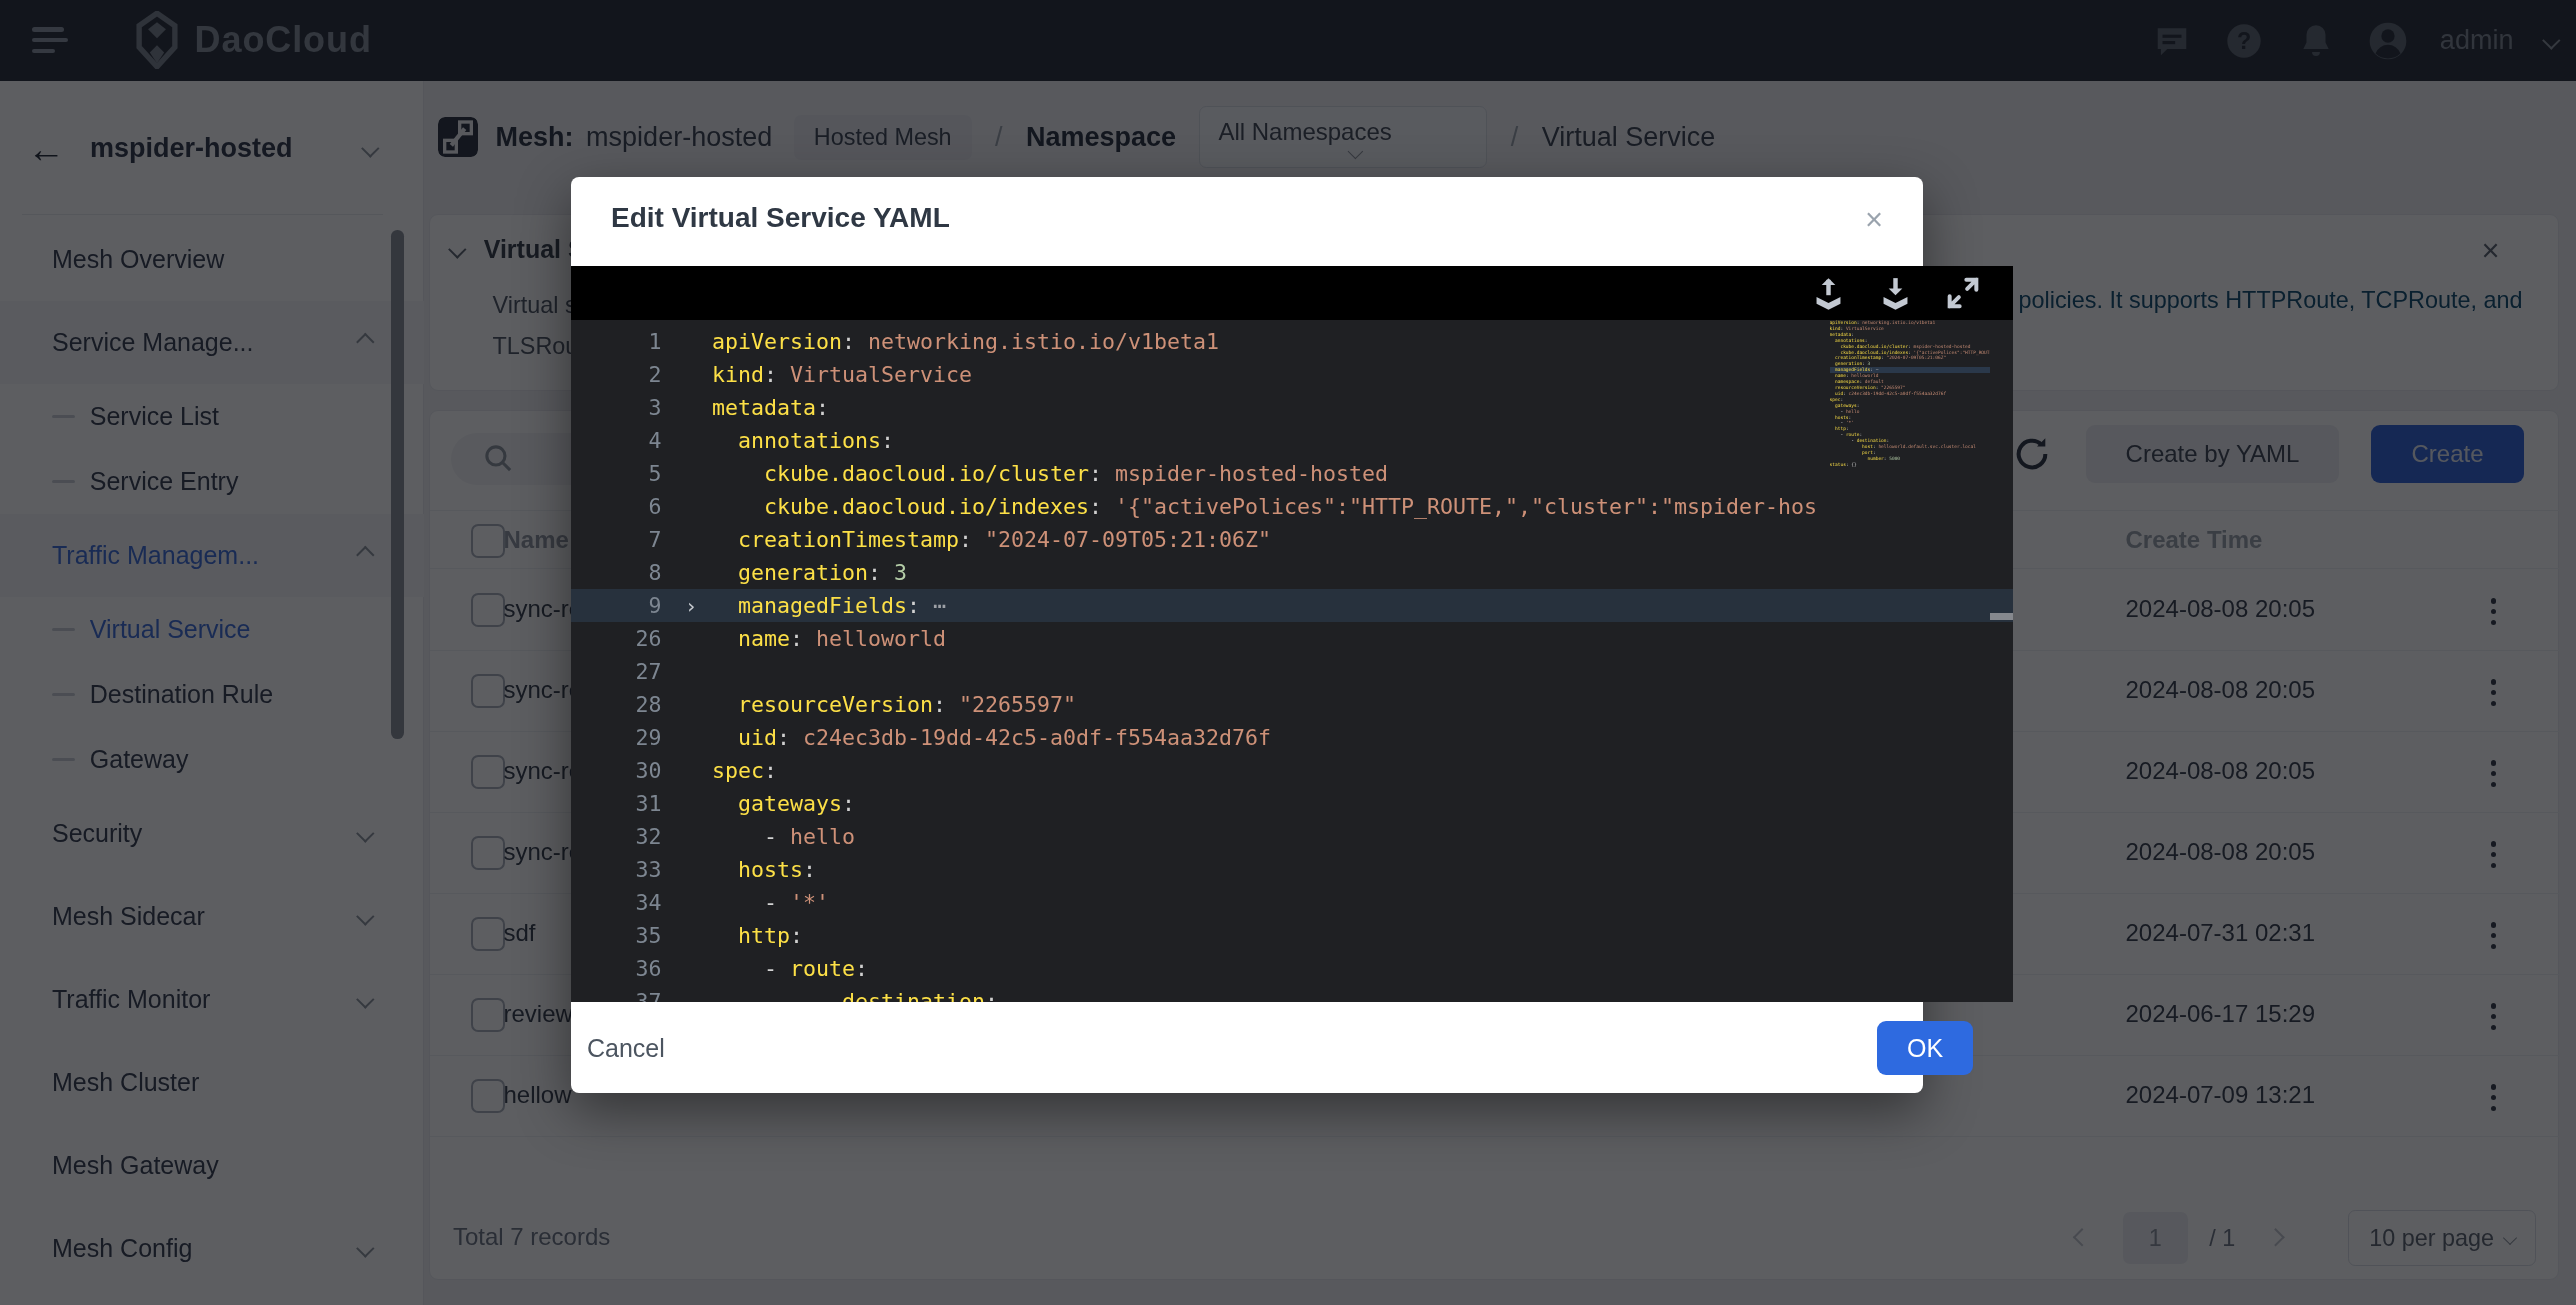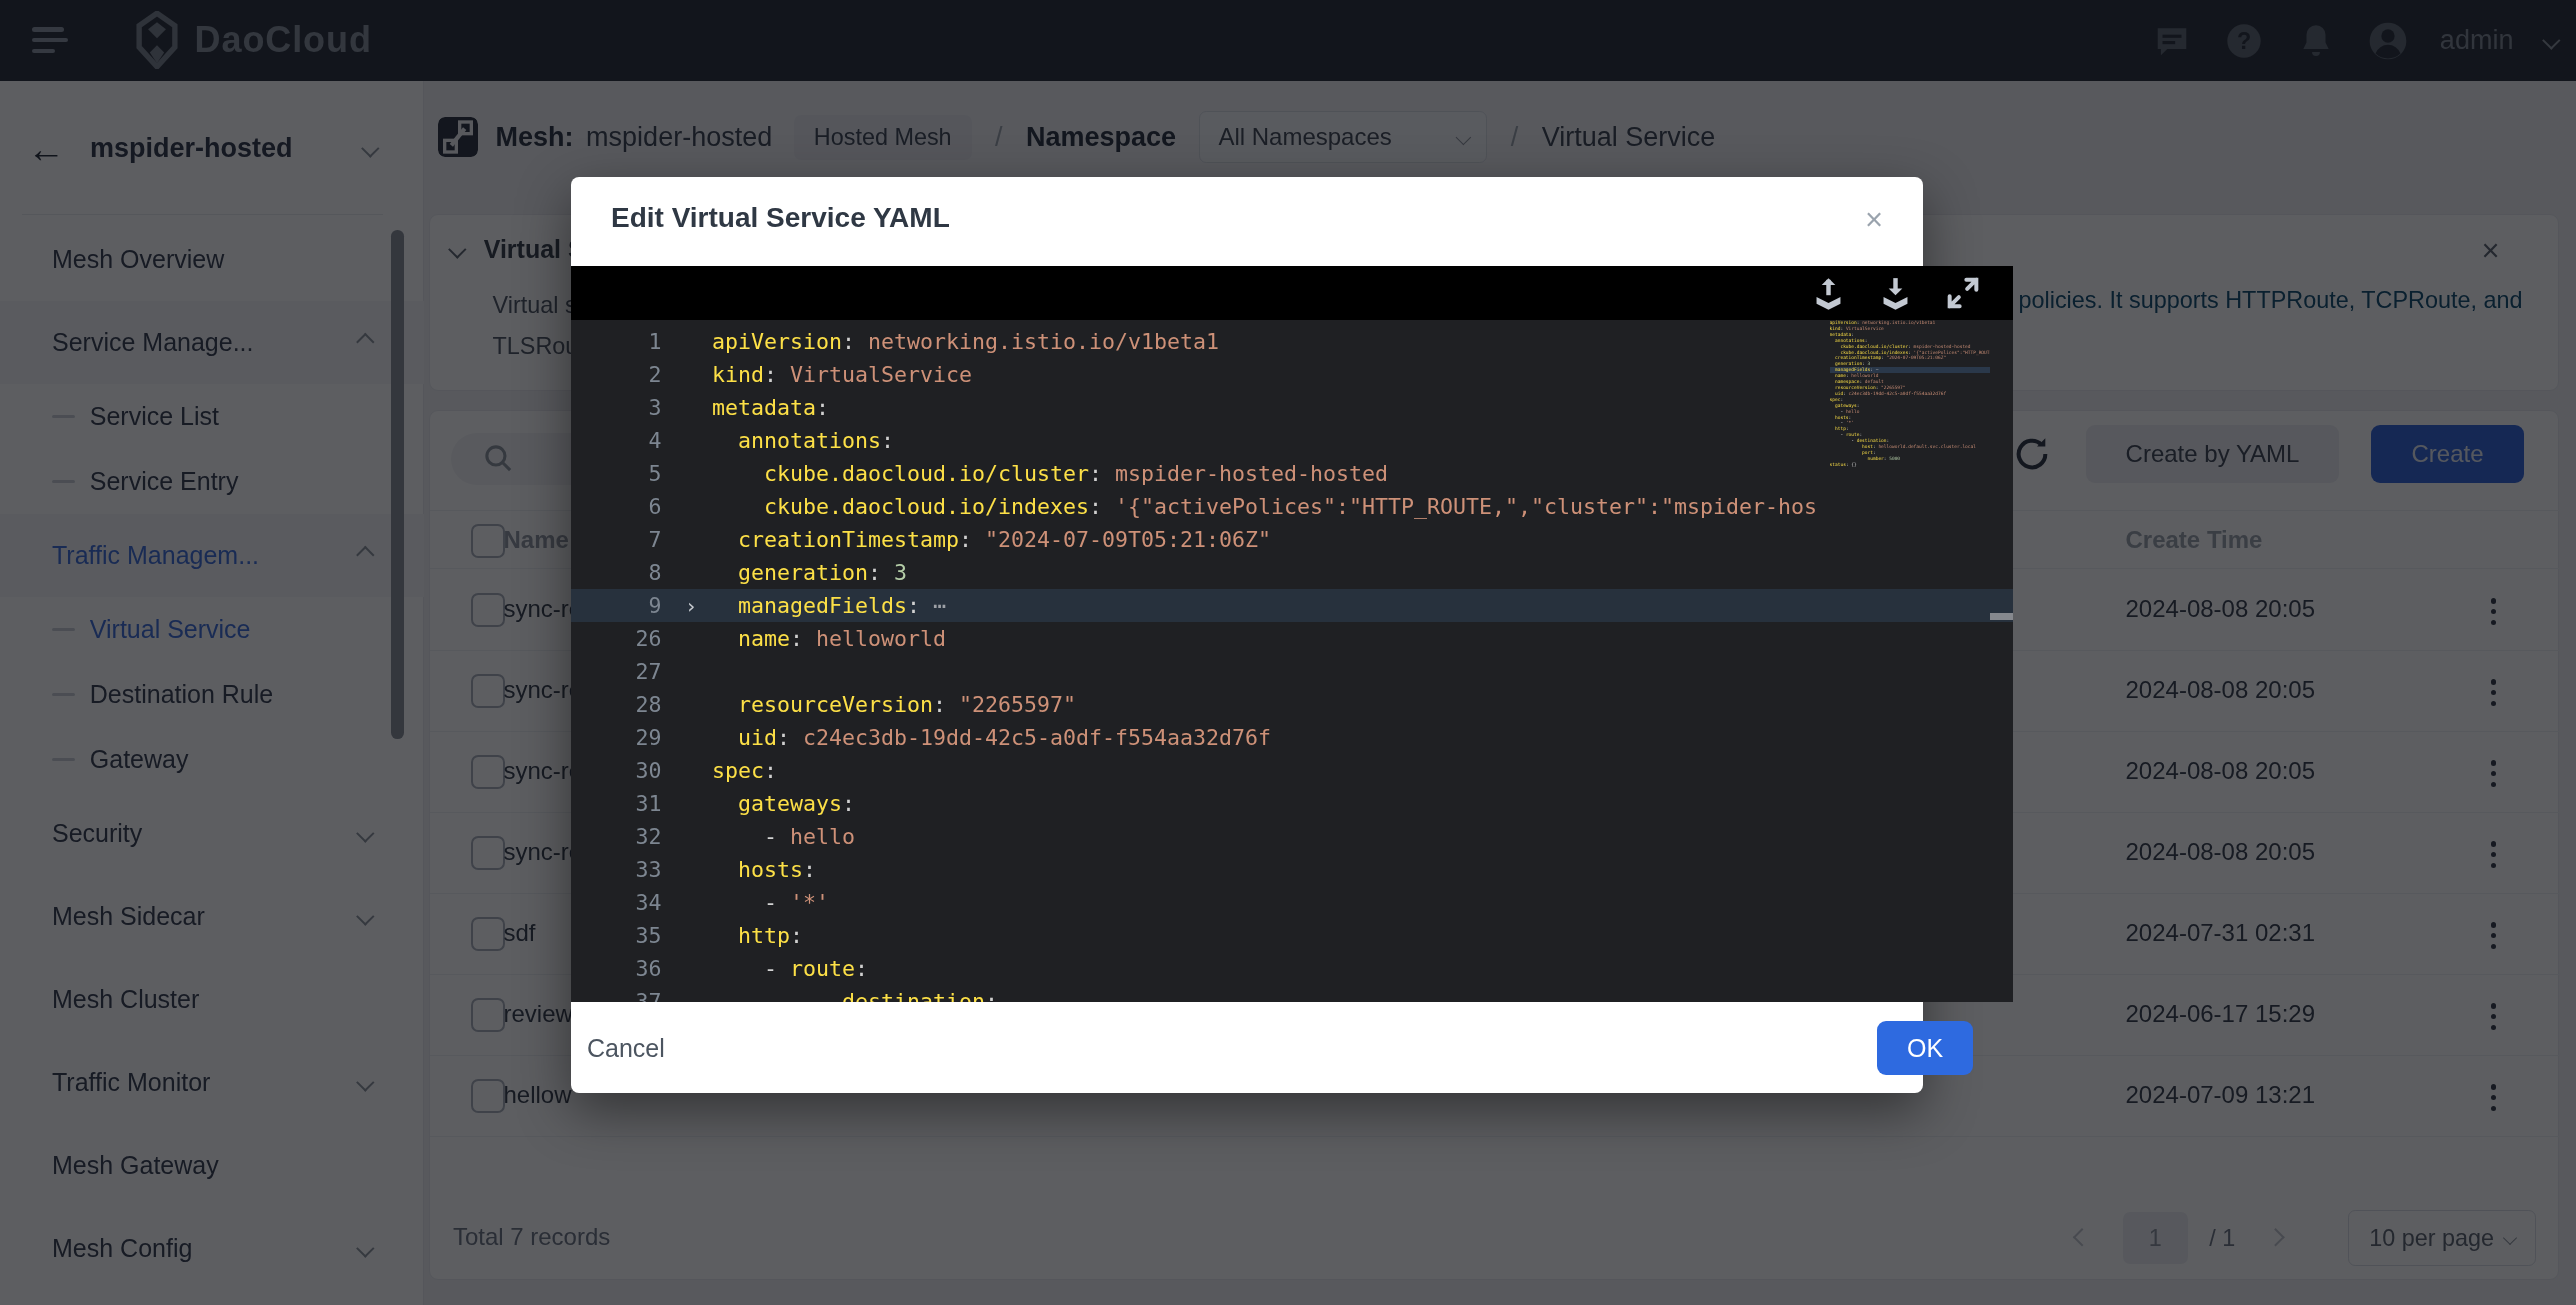--- a/index.html
+++ b/index.html
@@ -48,21 +48,21 @@
   .side-scroll { position:absolute; left:391px; top:149px; width:12.6px; height:509px; border-radius:6.3px; background:#868d97; }
 
   
   #main { left:424px; top:81px; width:2152px; height:1224px; }
   .crumb-row { position:absolute; left:13.5px; top:27px; display:flex; align-items:center; height:58px; }
   .crumb-ic { width:40px; height:40px; border-radius:7.2px; margin-right:18px; }
   .crumb-bold { font-size:27px; font-weight:700; color:#272f3e; }
   .crumb-txt { font-size:27px; color:#3a4250; margin-left:12.6px; }
   .crumb-badge { margin-left:21.6px; background:#e6e8ee; border-radius:7.2px; padding:9px 20px; font-size:23.4px; color:#3c4452; }
   .crumb-sep { margin:0 23.4px; font-size:27px; color:#9aa1ab; }
-  .ns-select { display:flex; align-items:center; border:0.9px solid #d7dbe2; border-radius:7.2px; background:#f4f5f8; padding:10.8px 18px; min-width:288px; cursor:pointer; }
+  .ns-select { display:flex; align-items:center; border:0.9px solid #d7dbe2; border-radius:7.2px; background:#f4f5f8; padding:10.8px 18px; min-width:288px; cursor:pointer;flex-direction:column; }
   .ns-select .val { font-size:24px; color:#3f4754; margin-right:auto; }
   .ns-select .chev { width:10.8px; height:10.8px; border-width:1.8px; margin-left:23.4px; }
 
   .banner { position:absolute; left:4.5px; top:133px; width:2130px; height:177px; background:#ffffff; border:0.9px solid #e6e8ed; border-radius:9px; }
   .banner-title-row { position:absolute; left:21.6px; top:20px; display:flex; align-items:center; gap:20px; }
   .banner-title { font-size:25px; font-weight:700; color:#333b48; }
   .banner-close { position:absolute; right:58px; top:18px; font-size:31px; color:#5a626e; cursor:pointer; }
   .banner-desc { position:absolute; left:63px; top:70px; font-size:23.4px; color:#4b5360; line-height:41px; }
   .banner-desc-right { position:absolute; left:1589px; top:72px; font-size:23.4px; color:#0c4a6e; }
 
@@ -212,25 +212,25 @@
         </div>
         <div class="side-item top">
           <span class="lbl">Security</span>
           <span class="chev down"></span>
         </div>
         <div class="side-item top">
           <span class="lbl">Mesh Sidecar</span>
           <span class="chev down"></span>
         </div>
         <div class="side-item top">
-          <span class="lbl">Mesh Cluster</span>
-        </div>
-        <div class="side-item top">
           <span class="lbl">Traffic Monitor</span>
           <span class="chev down"></span>
+        </div>
+        <div class="side-item top">
+          <span class="lbl">Mesh Cluster</span>
         </div>
         <div class="side-item top">
           <span class="lbl">Mesh Gateway</span>
         </div>
         <div class="side-item top">
           <span class="lbl">Mesh Config</span>
           <span class="chev down"></span>
         </div>
       </div>
     <div class="side-scroll"></div>

